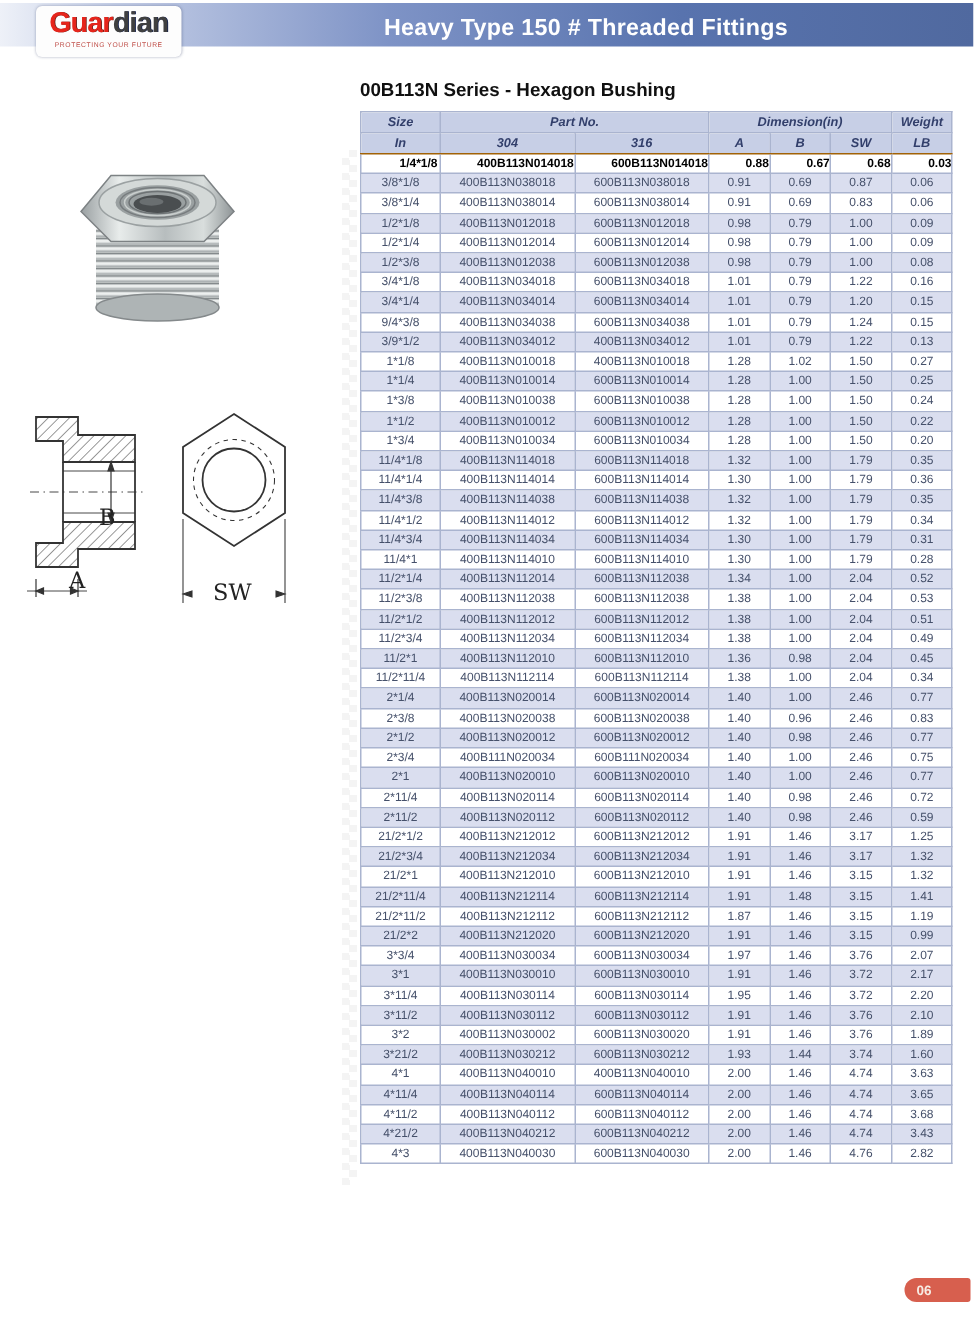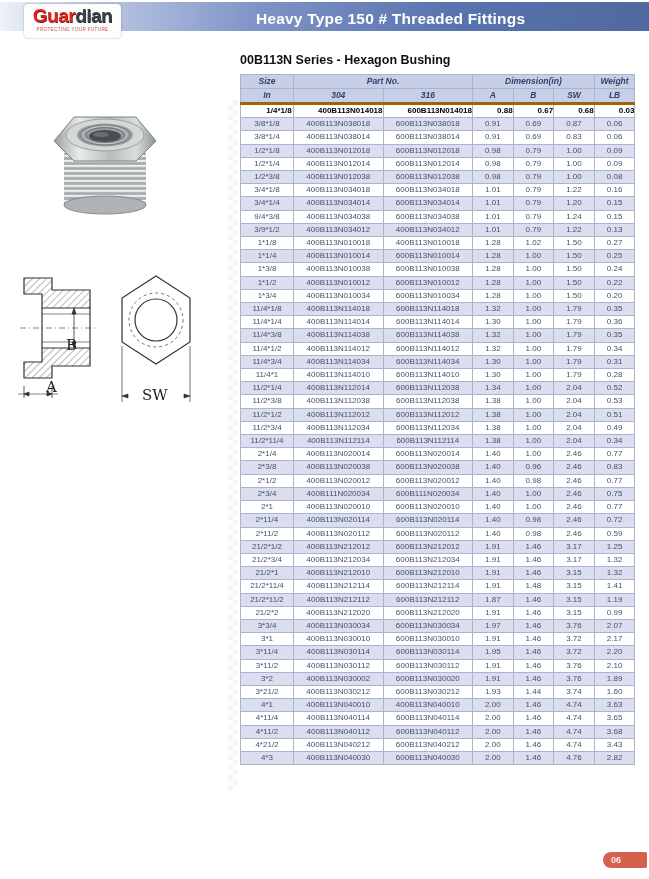--- a/index.html
+++ b/index.html
@@ -30,21 +30,21 @@
     position:absolute;left:240px;top:53px;font-size:12.5px;font-weight:bold;color:#101010;
   }
   
   .tbl-wrap{position:absolute;left:240px;top:74px;}
   table{border-collapse:collapse;table-layout:fixed;border:1.5px solid #2f2f2f;}
   th,td{
     border:1px solid #aab4cf;padding:0;text-align:center;vertical-align:middle;
     font-size:8px;line-height:12.2px;height:12.2px;white-space:nowrap;overflow:hidden;
   }
   thead th{background:#c7cfe6;color:#323f6b;font-weight:bold;font-size:8.5px;height:13px;line-height:13px;font-style:italic;}
-  thead tr:last-child th{border-bottom:3px solid #a16207;}
+  thead tr:last-child th{border-bottom:1px solid #a16207;}
   .sep{border-left:1px solid #4a4a4a;}
   tbody td{color:#45506a;}
   tbody tr:nth-child(even) td{background:#dadeef;}
   tbody tr.bold-row td{color:#000;font-weight:bold;padding-left:24px;}
   
   .photo{position:absolute;left:52px;top:103px;}
   .drawing{position:absolute;left:16px;top:266px;}
   .checker-strip{
     position:absolute;left:228px;top:100px;width:10px;height:690px;opacity:.7;
     background-image:conic-gradient(#efefef 90deg,#ffffff 90deg 180deg,#efefef 180deg 270deg,#ffffff 270deg);
@@ -400,20 +400,29 @@
         <tr>
           <td>11/2*3/4</td>
           <td class="sep">400B113N112034</td>
           <td>600B113N112034</td>
           <td class="sep">1.38</td>
           <td>1.00</td>
           <td>2.04</td>
           <td class="sep">0.49</td>
         </tr>
         <tr>
+          <td>11/2*1</td>
+          <td class="sep">400B113N112010</td>
+          <td>600B113N112010</td>
+          <td class="sep">1.36</td>
+          <td>0.98</td>
+          <td>2.04</td>
+          <td class="sep">0.45</td>
+        </tr>
+        <tr>
           <td>11/2*11/4</td>
           <td class="sep">400B113N112114</td>
           <td>600B113N112114</td>
           <td class="sep">1.38</td>
           <td>1.00</td>
           <td>2.04</td>
           <td class="sep">0.34</td>
         </tr>
         <tr>
           <td>2*1/4</td>

